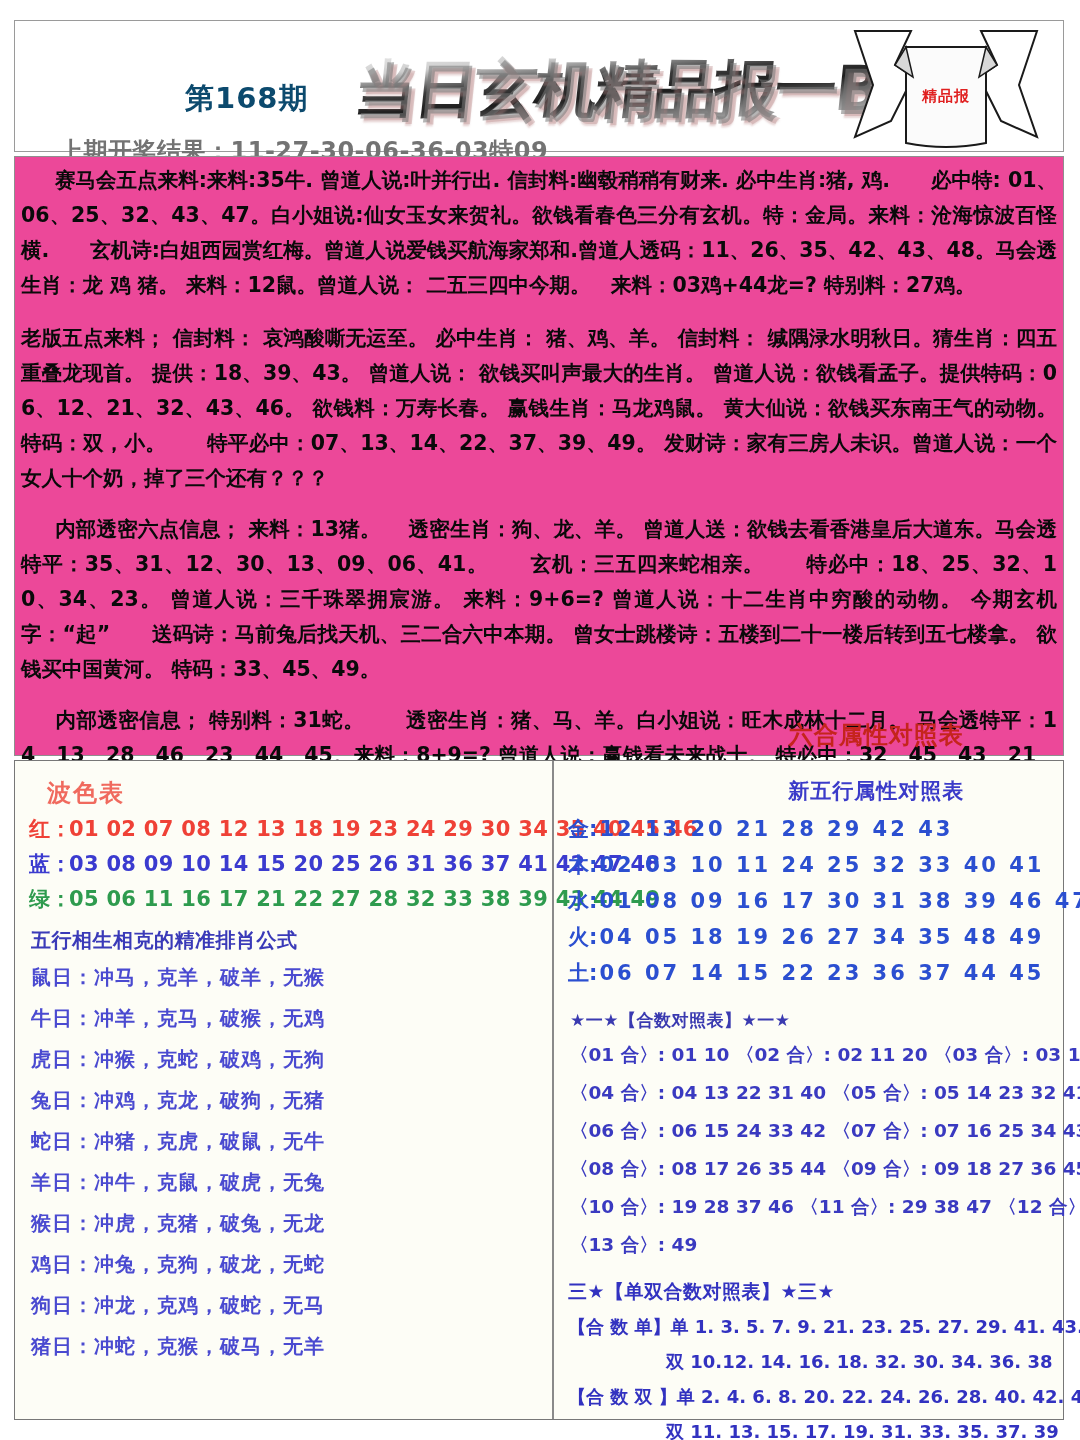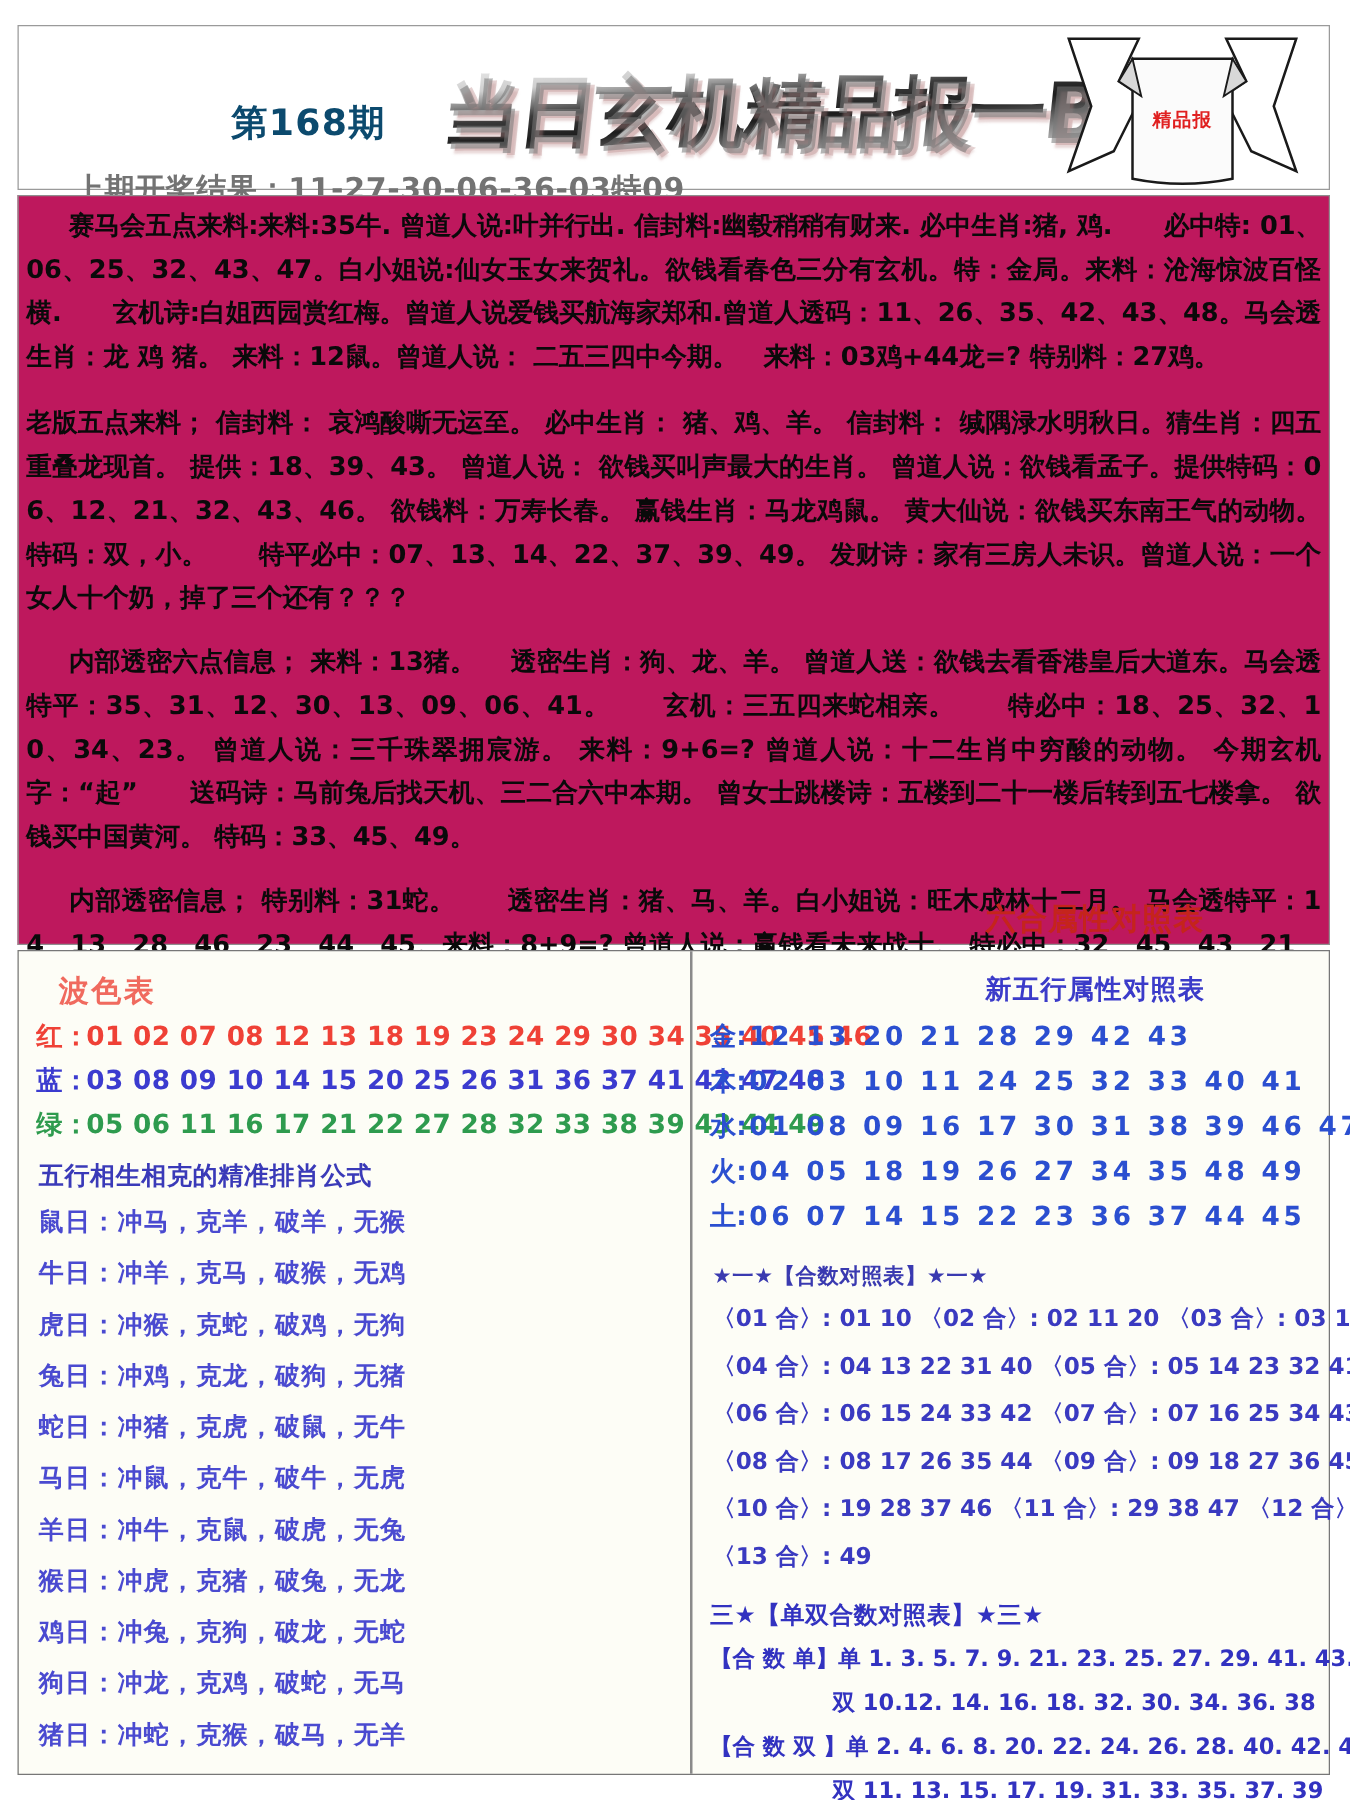--- a/index.html
+++ b/index.html
@@ -61,21 +61,21 @@
   .ribbon-text{
     position:absolute;left:50%;top:62px;transform:translateX(-50%);
     font-size:15px;font-weight:bold;color:#e02020;white-space:nowrap;
     letter-spacing:1px;
   }
 
   
   .textbox{
     position:absolute;left:14px;top:156px;width:1050px;height:600px;
     border:1px solid #8f8f8f;
-    background:#be185d;
+    background:#ec4899;
     box-sizing:border-box;
     padding:6px 6px 4px 6px;
   }
   .para{
     font-size:20.5px;
     line-height:35px;
     color:#0a0a0a;
     font-weight:bold;
     text-align:justify;
     margin:0 0 16px 0;
@@ -213,21 +213,20 @@
         <span class="lbl">绿：</span><span>05 06 11 16 17 21 22 27 28 32 33 38 39 43 44 49</span>
       </div>
 
       <div class="wuxing-head">五行相生相克的精准排肖公式</div>
 
       <div class="zodiac-row"><span class="zd">鼠日：</span><span>冲马，克羊，破羊，无猴</span></div>
       <div class="zodiac-row"><span class="zd">牛日：</span><span>冲羊，克马，破猴，无鸡</span></div>
       <div class="zodiac-row"><span class="zd">虎日：</span><span>冲猴，克蛇，破鸡，无狗</span></div>
       <div class="zodiac-row"><span class="zd">兔日：</span><span>冲鸡，克龙，破狗，无猪</span></div>
       <div class="zodiac-row"><span class="zd">蛇日：</span><span>冲猪，克虎，破鼠，无牛</span></div>
-      <div class="zodiac-row"><span class="zd">马日：</span><span>冲鼠，克牛，破牛，无虎</span></div>
       <div class="zodiac-row"><span class="zd">羊日：</span><span>冲牛，克鼠，破虎，无兔</span></div>
       <div class="zodiac-row"><span class="zd">猴日：</span><span>冲虎，克猪，破兔，无龙</span></div>
       <div class="zodiac-row"><span class="zd">鸡日：</span><span>冲兔，克狗，破龙，无蛇</span></div>
       <div class="zodiac-row"><span class="zd">狗日：</span><span>冲龙，克鸡，破蛇，无马</span></div>
       <div class="zodiac-row"><span class="zd">猪日：</span><span>冲蛇，克猴，破马，无羊</span></div>
     </div>
 
     <div class="bright">
 
       <div class="sec-title-red">六合属性对照表</div>

